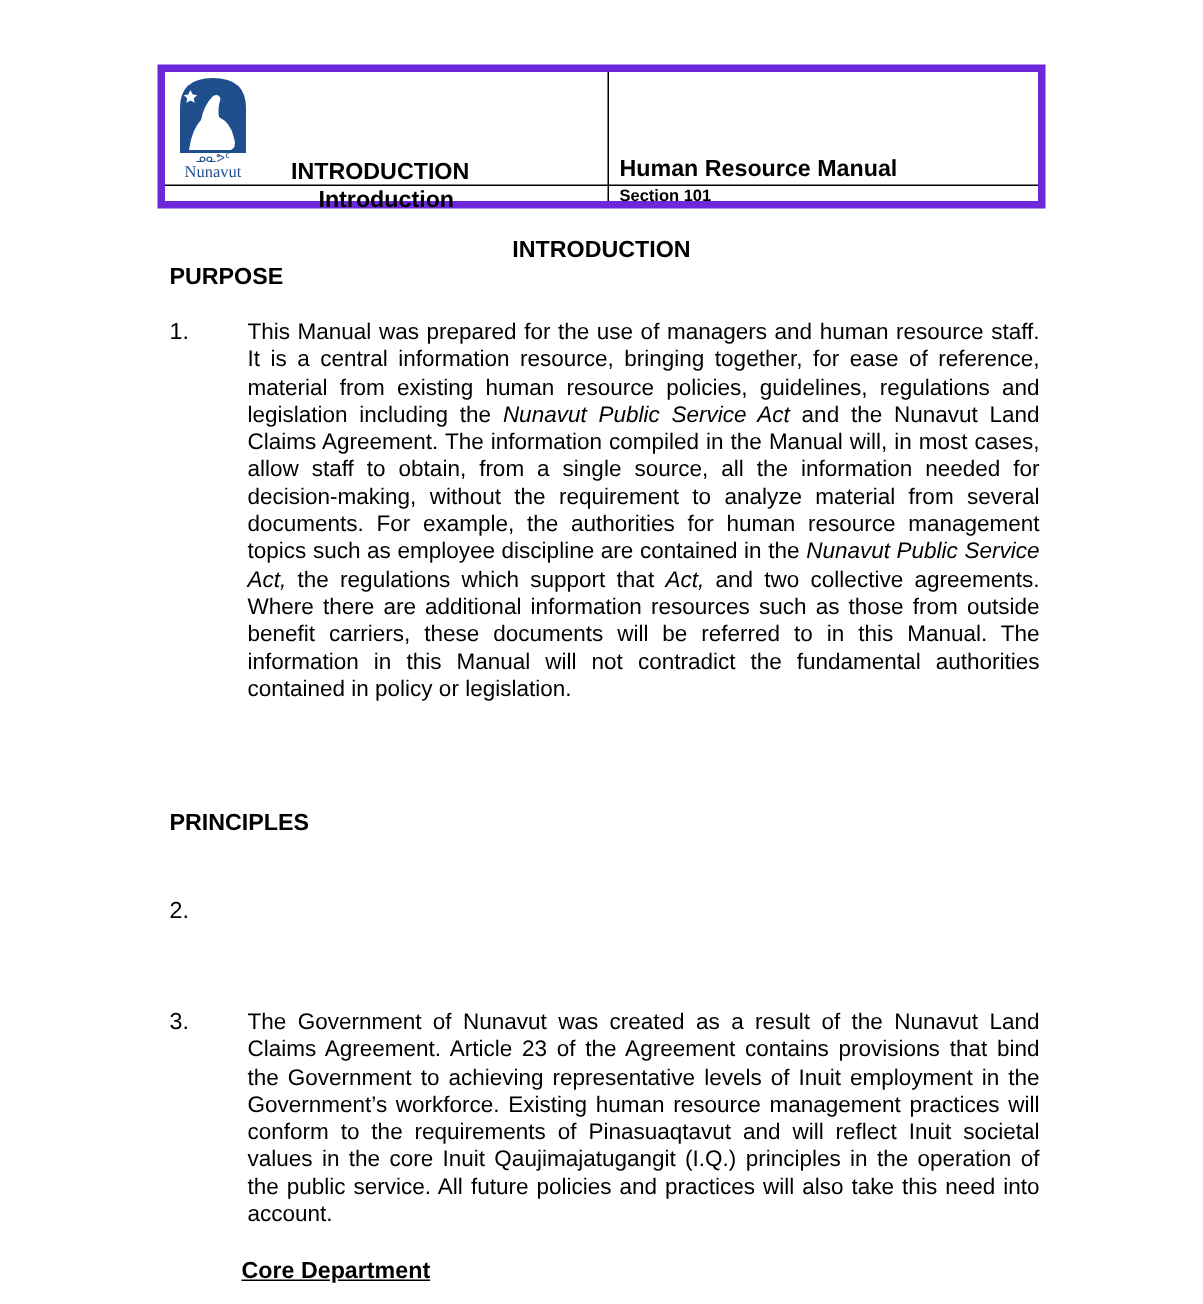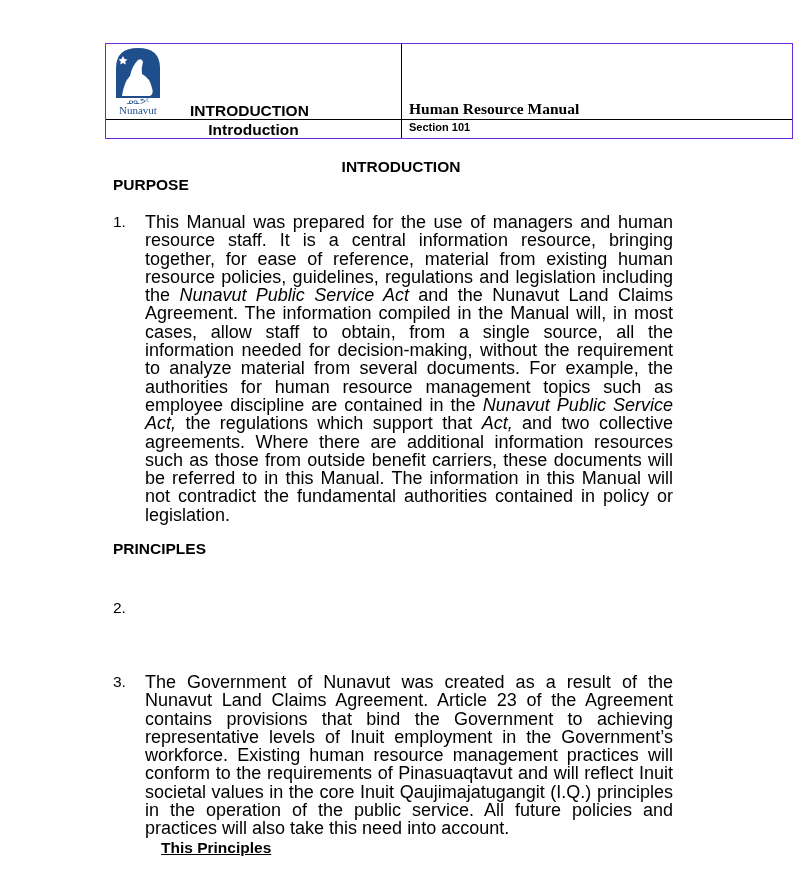--- a/index.html
+++ b/index.html
@@ -1,36 +1,36 @@
 <!DOCTYPE html>
 <html><head>
 <meta charset="utf-8">
 <style>
   html, body { margin: 0; padding: 0; background: #ffffff; }
   body { width: 802px; height: 869px; position: relative; overflow: hidden;
          font-family: "Liberation Sans", sans-serif; color: #000; }
   .page { position: absolute; left: 0; top: 0; width: 802px; height: 869px; }
 
   
-  .hdr { position: absolute; left: 105px; top: 43px; width: 688px; height: 96px;
-         border: 1px solid #6d28d9; box-sizing: border-box; }
+  .hdr { position: absolute; left: 105px; top: 43px; width: 592px; height: 96px;
+         border: 5px solid #6d28d9; box-sizing: border-box; }
   .hdr .vline { position: absolute; left: 295px; top: 0; bottom: 0; width: 1px; background: #000; }
   .hdr .hline { position: absolute; left: 0; right: 0; top: 75px; height: 1px; background: #000; }
   .logo { position: absolute; left: 6px; top: 2px; width: 52px; height: 70px; }
   .hdr-title { position: absolute; left: 84px; top: 58px; font-weight: bold; font-size: 15.5px; }
   .hdr-sub { position: absolute; left: 0; width: 295px; top: 77px; text-align: center;
              font-weight: bold; font-size: 15.5px; }
-  .hdr-manual { position: absolute; left: 303px; top: 56px; font-weight: bold; font-size: 15.5px; font-family: Liberation Serif, serif; }
+  .hdr-manual { position: absolute; left: 303px; top: 56px; font-weight: bold; font-size: 15.5px; }
   .hdr-section { position: absolute; left: 303px; top: 77px; font-weight: bold; font-size: 11px; }
 
   .doc-title { position: absolute; left: 0; width: 802px; top: 158px; text-align: center;
                font-weight: bold; font-size: 15.5px; }
   .h-section { position: absolute; left: 113px; font-weight: bold; font-size: 15.5px; }
 
-  .para { position: absolute; left: 145px; width: 528px; font-size: 18px; line-height: 18.3px;
+  .para { position: absolute; left: 165px; width: 528px; font-size: 15px; line-height: 18.3px;
           text-align: justify; }
   .num { position: absolute; left: 113px; font-size: 15.5px; }
   .core { position: absolute; left: 161px; top: 839px; font-weight: bold; font-size: 15.5px;
           text-decoration: underline; }
   i { font-style: italic; }
 </style>
 </head>
 <body>
 
 <div class="page">
@@ -61,14 +61,14 @@
   <div class="para" style="top:213px"><span>This Manual was prepared for the use of managers and human resource staff.  It is a central information resource, bringing together, for ease of reference, material from existing human resource policies, guidelines, regulations and legislation including the </span><i>Nunavut Public Service Act</i><span> and the Nunavut Land Claims Agreement. The information compiled in the Manual will, in most cases, allow staff to obtain, from a single source, all the information needed for decision-making, without the requirement to analyze material from several documents.  For example, the authorities for human resource management topics such as employee discipline are contained in the </span><i>Nunavut Public Service Act,</i><span> the regulations which support that </span><i>Act,</i><span> and two collective agreements.  Where there are additional information resources such as those from outside benefit carriers, these documents will be referred to in this Manual. The information in this Manual will not contradict the fundamental authorities contained in policy or legislation.</span></div>
 
 
   <div class="h-section" style="top:540px">PRINCIPLES</div>
 
   <div class="num" style="top:599px">2.</div>
 
   <div class="num" style="top:673px">3.</div>
   <div class="para" style="top:673px">The Government of Nunavut was created as a result of the Nunavut Land Claims Agreement.  Article 23 of the Agreement contains provisions that bind the Government to achieving representative levels of Inuit employment in the Government’s workforce. Existing human resource management practices will conform to the requirements of Pinasuaqtavut and will reflect Inuit societal values in the core Inuit Qaujimajatugangit (I.Q.) principles in the operation of the public service. All future policies and practices will also take this need into account.</div>
 
-  <div class="core">This Principles</div>
+  <div class="core">Core Department</div>
 </div>
 
 </body></html>

